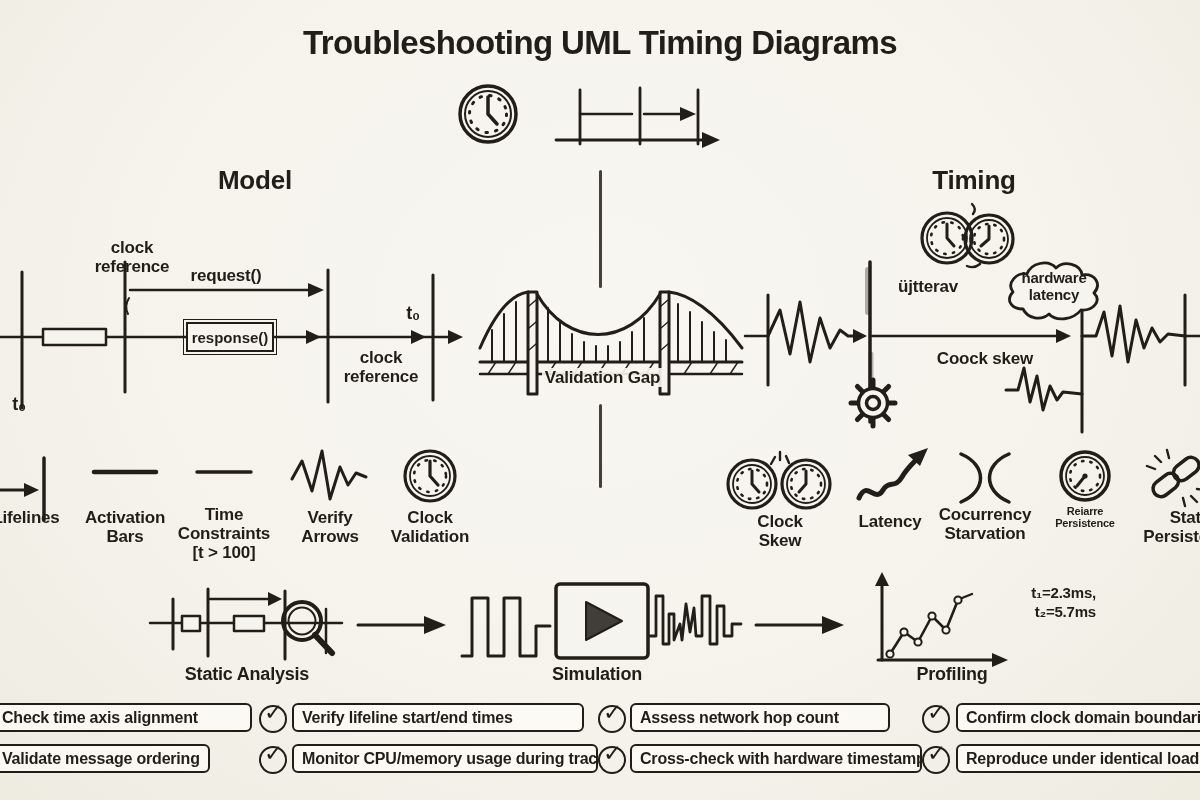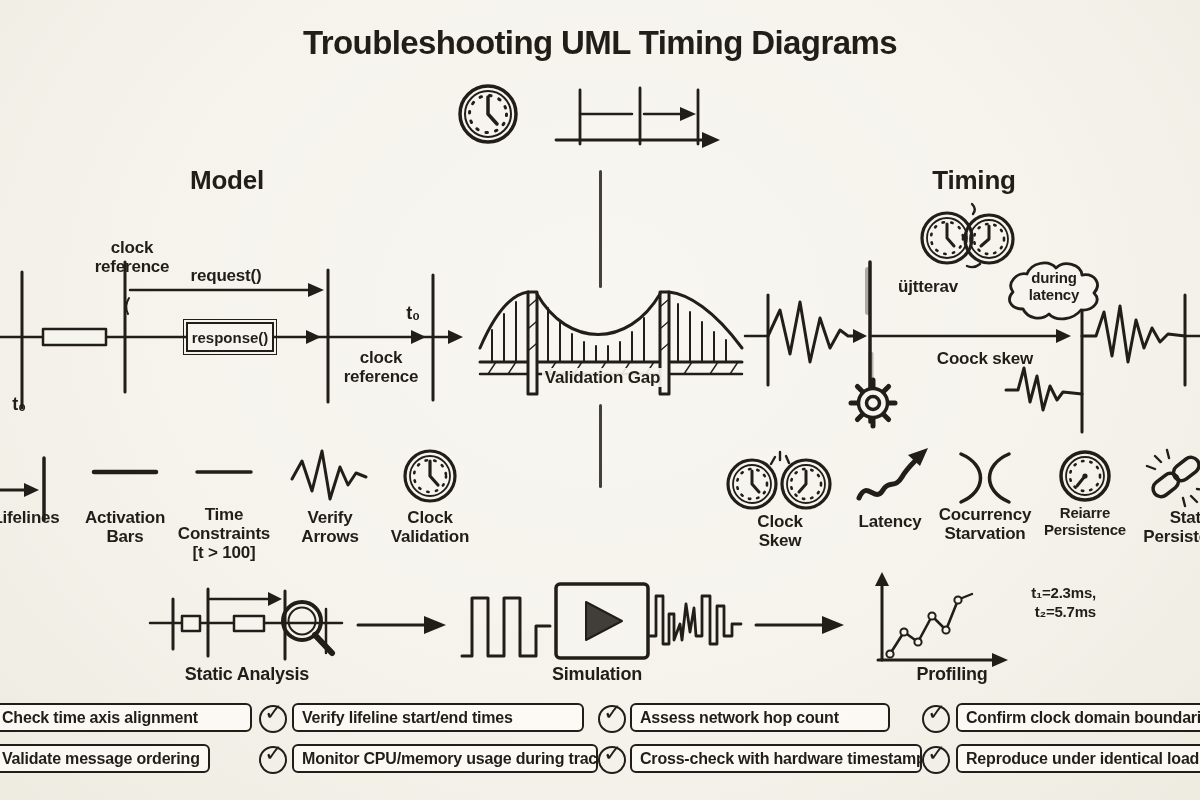--- a/index.html
+++ b/index.html
@@ -44,21 +44,21 @@
 
   <svg style="left:552px;top:82px;" width="170" height="72" viewBox="0 0 170 72">
     <path class="ink" d="M4,58 H152" stroke-width="2.8"></path>
     <polygon class="inkfill" points="150,50 168,58 150,66"></polygon>
     <path class="ink" d="M28,8 V62 M88,6 V62 M146,8 V62" stroke-width="2.8"></path>
     <path class="ink" d="M28,32 H80" stroke-width="2.5"></path>
     <path class="ink" d="M92,32 H130" stroke-width="2.5"></path>
     <polygon class="inkfill" points="128,25 144,32 128,39"></polygon>
   </svg>
 
-  <div class="abs lbl h2" style="left:162px;top:166px;width:130px;">Model</div>
+  <div class="abs lbl h2" style="left:162px;top:166px;width:130px;text-align:right;">Model</div>
   <div class="abs lbl h2" style="left:909px;top:166px;width:130px;">Timing</div>
 
   <div class="vline" style="left:599px;top:170px;height:118px;"></div>
   <div class="vline" style="left:599px;top:404px;height:84px;"></div>
 
   <svg style="left:0;top:240px;" width="470" height="200" viewBox="0 0 470 200">
     <path class="ink" d="M22,32 V168" stroke-width="3"></path>
     <path class="ink" d="M125,22 V152" stroke-width="3"></path>
     <path class="ink" d="M129,58 q-5,8 -1,16" stroke-width="2"></path>
     <path class="ink" d="M0,97 H448" stroke-width="2.5"></path>
@@ -131,21 +131,21 @@
     <path class="ink" d="M52,2 q5,5 1,10" stroke-width="2.4"></path>
     <path class="ink" d="M47,64 q7,3 13,-2" stroke-width="2.4"></path>
   </svg>
 
   <div class="abs lbl" style="left:878px;top:277px;width:100px;font-size:17px;">üjtterav</div>
 
   <svg style="left:1002px;top:256px;" width="104" height="70" viewBox="0 0 104 70">
     <path class="ink paperfill" d="M21,53 C8,53 4,43 11,36 C4,27 15,16 25,18 C29,7 46,3 54,12 C62,4 79,8 80,19 C93,17 100,28 92,37 C100,45 91,55 79,54 C71,64 54,66 47,58 C39,65 26,63 21,53 Z" stroke-width="2.8"></path>
   </svg>
   <div class="abs lbl" style="left:1008px;top:270px;width:92px;font-size:15px;">
-    <span>during</span><br>
+    <span>hardware</span><br>
     <span>latency</span>
   </div>
 
   <div class="abs lbl" style="left:930px;top:349px;width:110px;font-size:17px;">Coock skew</div>
 
   <svg style="left:846px;top:376px;" width="54" height="56" viewBox="0 0 54 56">
     <path class="ink" d="M42,27 L49,27 M37.6,38.6 L42.6,43.6 M27,43 L27,50 M16.4,38.6 L11.4,43.6 M12,27 L5,27 M16.4,15.4 L11.4,10.4 M27,11 L27,4 M37.6,15.4 L42.6,10.4" stroke-width="5"></path>
     <circle class="ink paperfill" cx="27" cy="27" r="14.5" stroke-width="3.5"></circle>
     <circle class="ink" cx="27" cy="27" r="6.5" stroke-width="3.5"></circle>
   </svg>
@@ -228,21 +228,21 @@
     <span>Starvation</span>
   </div>
 
   <svg style="left:1057px;top:448px;" width="56" height="56" viewBox="0 0 56 56">
     <circle class="ink" cx="28" cy="28" r="24" stroke-width="3.5"></circle>
     <circle class="ink" cx="28" cy="28" r="19" stroke-width="1.8"></circle>
     <circle class="ink" cx="28" cy="28" r="15" stroke-width="2.6" stroke-dasharray="1.4 7"></circle>
     <path class="ink" d="M28,28 L20,38" stroke-width="3"></path>
     <circle class="inkfill" cx="28" cy="28" r="2.6"></circle>
   </svg>
-  <div class="abs lbl" style="left:1020px;top:505px;width:130px;font-size:15px;">
+  <div class="abs lbl" style="left:1020px;top:505px;width:130px;font-size:11px;">
     <span>Reiarre</span><br>
     <span>Persistence</span>
   </div>
 
   <svg style="left:1143px;top:446px;" width="66" height="62" viewBox="0 0 66 62">
     <g transform="rotate(-38 33 31)">
       <rect class="ink" x="6" y="23" width="28" height="16" rx="8" stroke-width="3.5"></rect>
       <rect class="ink" x="32" y="23" width="28" height="16" rx="8" stroke-width="3.5"></rect>
     </g>
     <path class="ink" d="M12,10 L18,16 M24,4 L26,12 M4,20 L12,23 M54,56 L48,50 M42,60 L40,52 M62,44 L54,43" stroke-width="2.4"></path>

